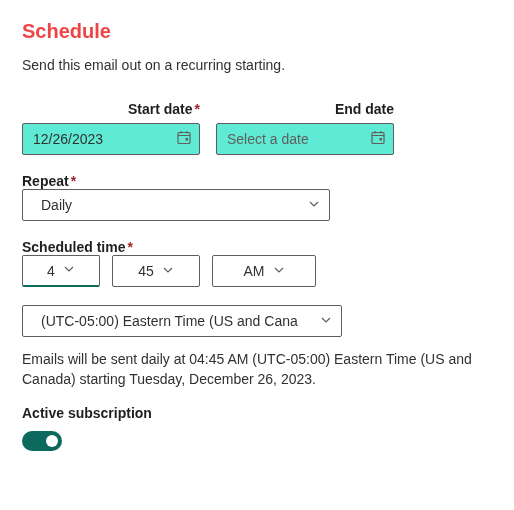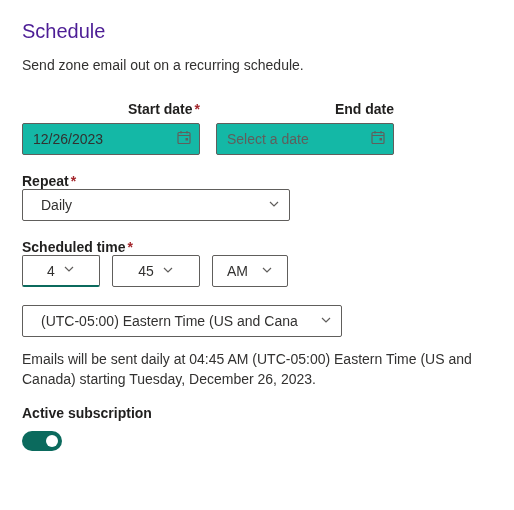--- a/index.html
+++ b/index.html
@@ -10,23 +10,23 @@
     body {
       font-family: 'Segoe UI', -apple-system, BlinkMacSystemFont, sans-serif;
       font-size: 14px;
       color: #323130;
       padding: 20px 22px;
       width: 514px;
       background: #fff;
     }
     h1 {
       font-size: 20px;
-      font-weight: 400;
+      font-weight: 700;
       margin-bottom: 14px;
-      color: #4c1d95;
+      color: #ef4444;
     }
     .description {
       font-size: 14px;
       color: #323130;
       margin-bottom: 28px;
     }
     .row {
       display: flex;
       gap: 16px;
       margin-bottom: 18px;
@@ -52,36 +52,36 @@
     }
     .text-input {
       width: 100%;
       height: 32px;
       border: 1px solid #605e5c;
       border-radius: 2px;
       padding: 0 32px 0 10px;
       font-size: 14px;
       font-family: inherit;
       color: #323130;
-      background: #14b8a6;
+      background: #5eead4;
     }
     .text-input::placeholder {
       color: #605e5c;
     }
     .calendar-icon {
       position: absolute;
       right: 8px;
       top: 50%;
       transform: translateY(-50%);
       pointer-events: none;
       color: #605e5c;
     }
     .select-wrap {
       position: relative;
-      width: 268px;
+      width: 308px;
     }
     .select-wrap.tz {
       width: 320px;
     }
     .select-input {
       width: 100%;
       height: 32px;
       border: 1px solid #605e5c;
       border-radius: 2px;
       padding: 0 32px 0 18px;
@@ -121,22 +121,21 @@
       padding: 0 14px;
     }
     .time-select.hour {
       width: 78px;
       border-bottom: 2px solid #0b6a5d;
     }
     .time-select.minute {
       width: 88px;
     }
     .time-select.ampm {
-      width: 76px;
-      justify-content: space-between;
+      width: 104px;
     }
     .time-value {
       font-size: 14px;
       color: #323130;
     }
     .summary {
       font-size: 14px;
       color: #323130;
       line-height: 20px;
       margin-bottom: 16px;
@@ -166,21 +165,21 @@
       right: 4px;
     }
     .field-block {
       margin-bottom: 18px;
     }
   </style>
 </head>
 <body>
 
 <h1>Schedule</h1>
-<p class="description">Send zone email out on a recurring schedule.</p>
+<p class="description">Send this email out on a recurring starting.</p>
 
 <div class="row">
   <div class="field">
     <label class="field-label">
       <span>Start date</span><span class="required">*</span>
     </label>
     <div class="input-wrap">
       <input type="text" class="text-input" value="12/26/2023" style="">
       <span class="calendar-icon">
         <svg width="16" height="16" viewBox="0 0 16 16" fill="none">

